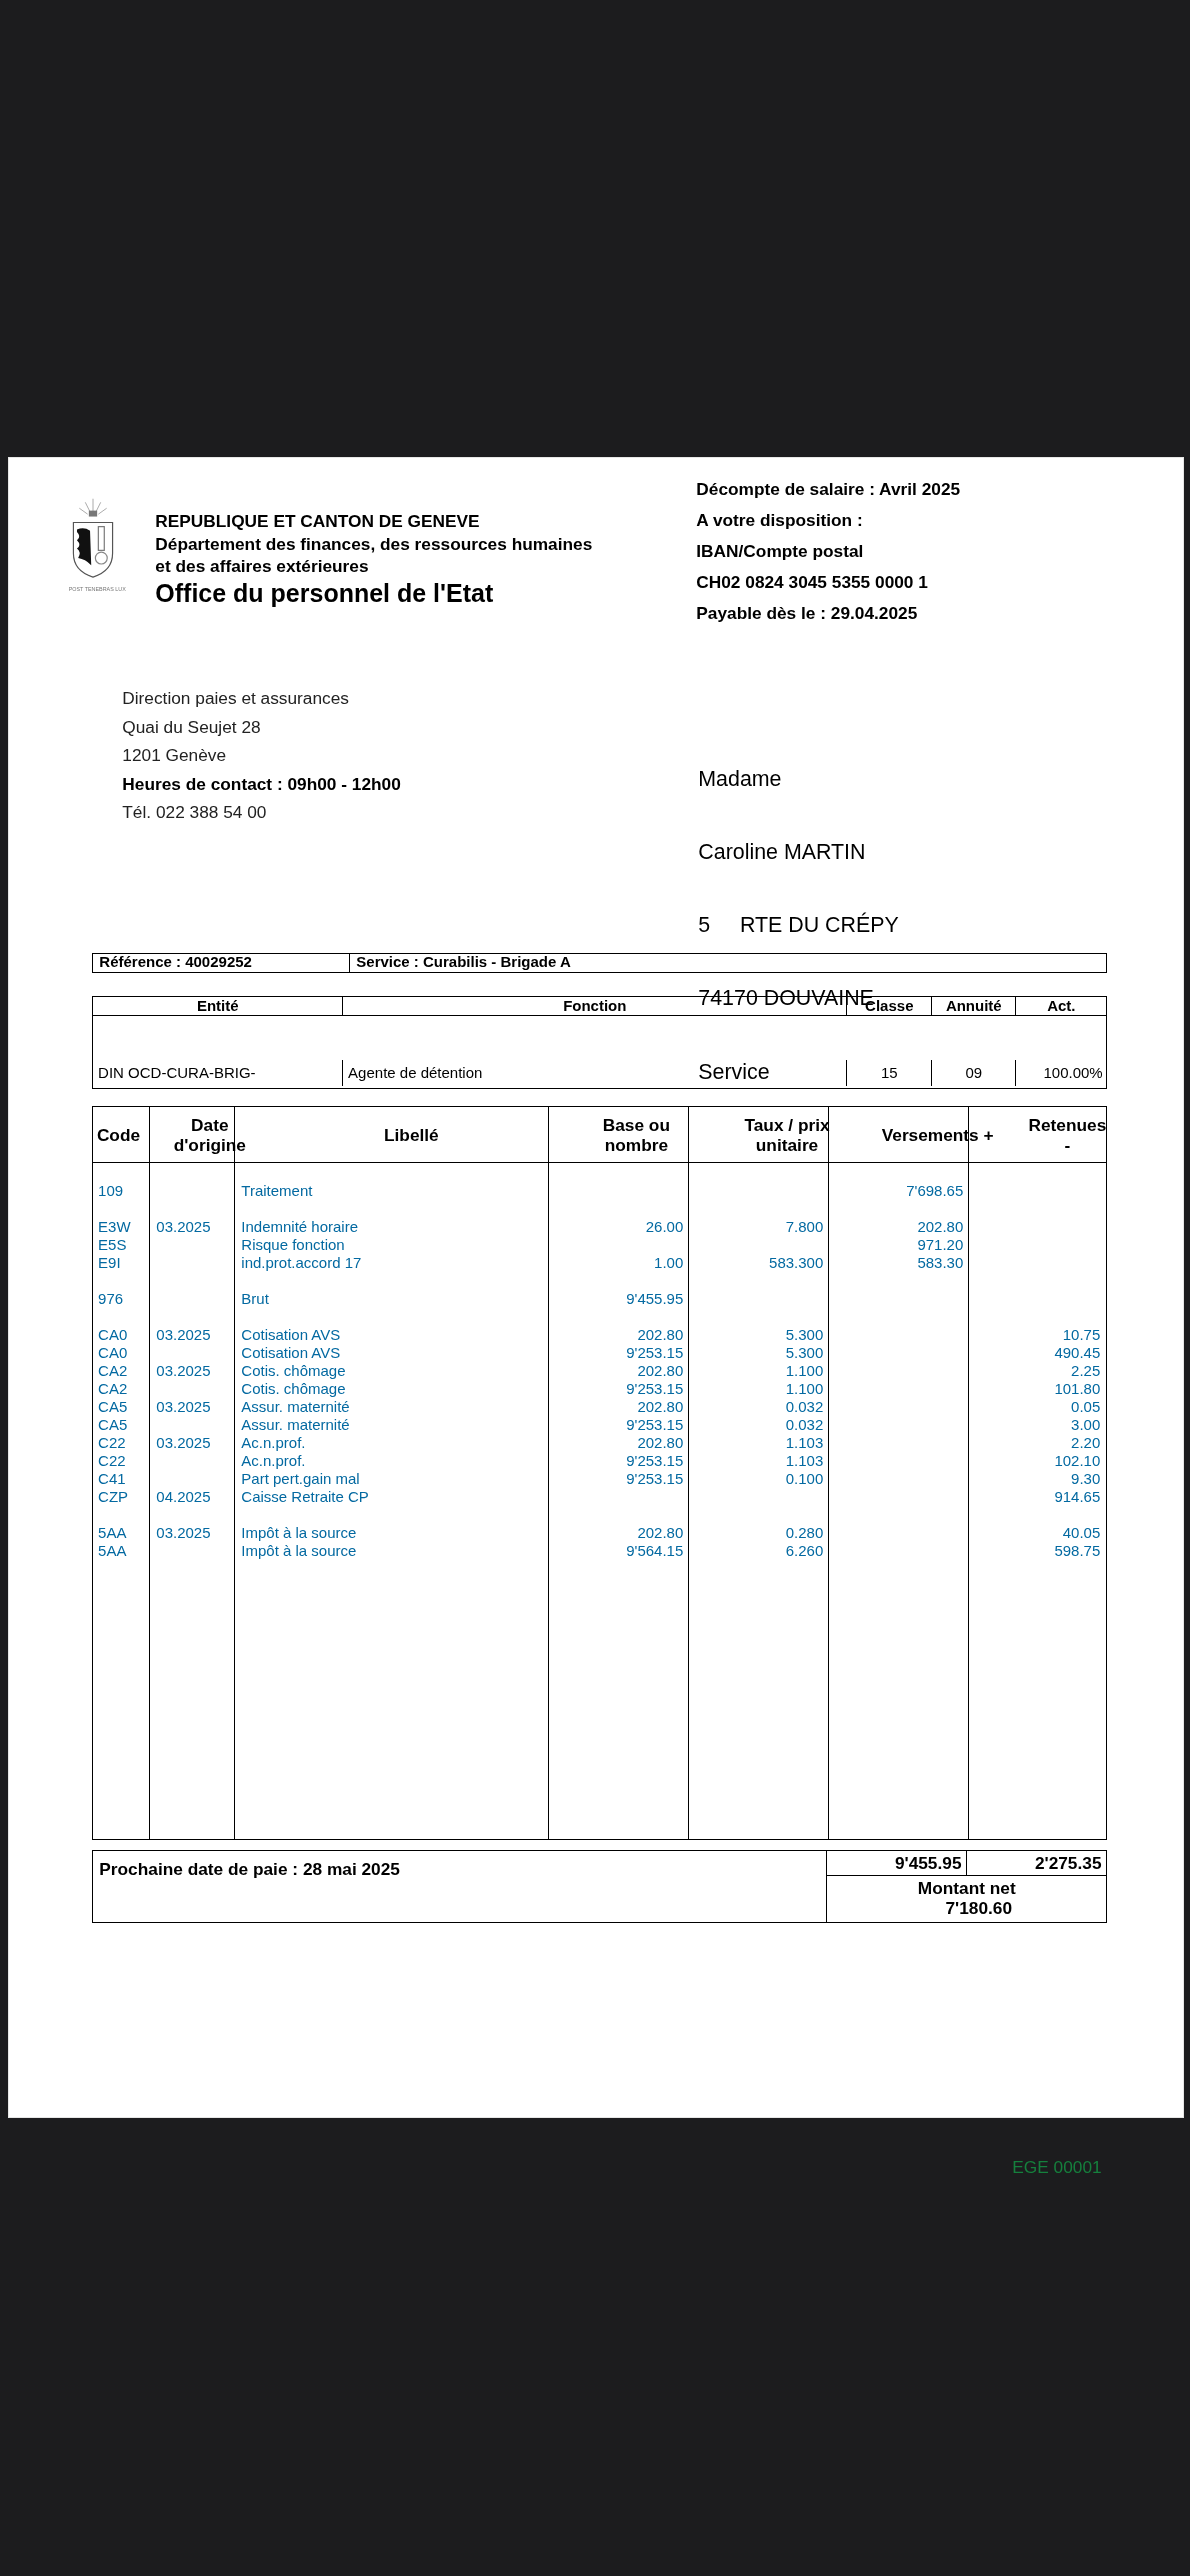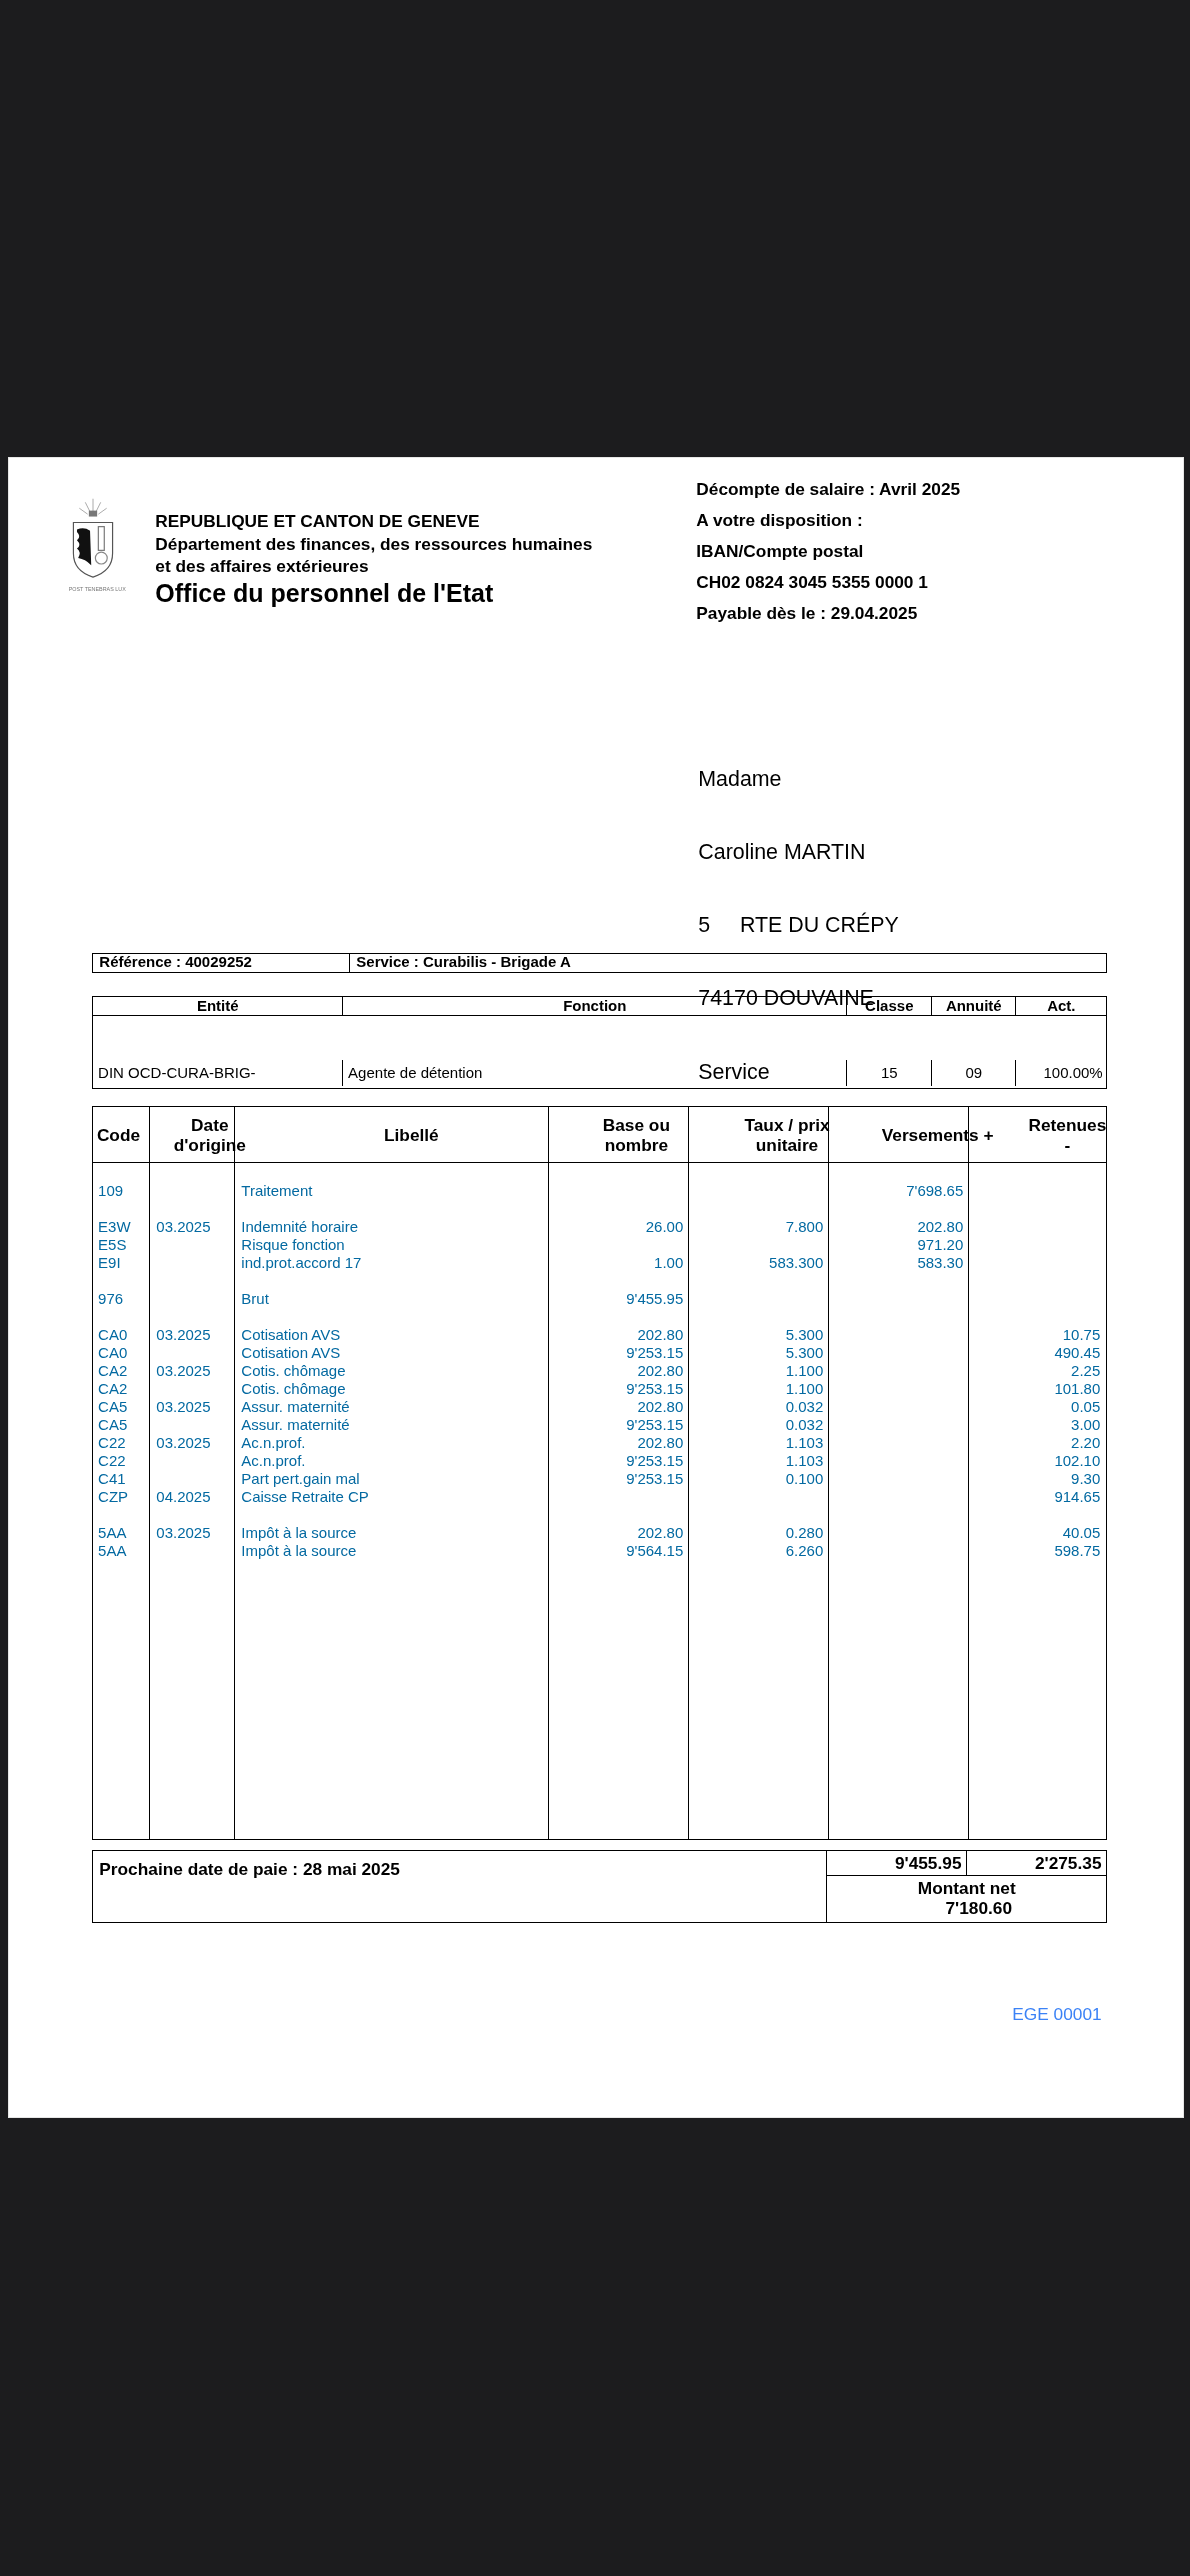--- a/index.html
+++ b/index.html
@@ -97,21 +97,21 @@
   }
   .next-pay { left: 6px; top: 8.3px; font-weight: bold; font-size: 17.3px; }
   .tot-right { position: absolute; left: 733px; top: 0; right: 0; bottom: 0; border-left: 1.8px solid #000; }
   .tot-top { height: 24px; display: flex; border-bottom: 1.8px solid #000; font-weight: bold; font-size: 17.3px; line-height: 24px; }
   .tot-top > div { box-sizing: border-box; text-align: right; padding-right: 4.8px; }
   .tot-top .t1 { width: 140px; border-right: 1.2px solid #000; }
   .tot-top .t2 { flex: 1; }
   .net { text-align: center; font-weight: bold; font-size: 17.3px; line-height: 20px; padding-top: 2.4px; }
   .net .val { padding-left: 24px; }
 
-  .footer-code { left: 1003px; top: 1546px; font-size: 17.3px; color: #3b82f6; }
+  .footer-code { left: 1003px; top: 1699px; font-size: 17.3px; color: #15803d; }
 </style>
 </head>
 <body>
 
 <div class="page">
 
   <div class="abs logo">
     <svg width="42" height="89" viewBox="0 0 70 150">
       <g stroke="#888" stroke-width="1.2" fill="none">
         <line x1="35" y1="8" x2="35" y2="30"></line>
@@ -138,20 +138,27 @@
   </div>
 
   <div class="abs hdr-right">
     <div>Décompte de salaire : Avril 2025</div>
     <div>A votre disposition :</div>
     <div>IBAN/Compte postal</div>
     <div>CH02 0824 3045 5355 0000 1</div>
     <div>Payable dès le : 29.04.2025</div>
   </div>
 
+  <div class="abs sender">
+    <div>Direction paies et assurances</div>
+    <div>Quai du Seujet 28</div>
+    <div>1201 Genève</div>
+    <div class="bold">Heures de contact : 09h00 - 12h00</div>
+    <div>Tél. 022 388 54 00</div>
+  </div>
 
   <div class="abs recipient" style="white-space:pre;">
     <div>Madame</div>
     <div>Caroline MARTIN</div>
     <div>5     RTE DU CRÉPY</div>
     <div>74170 DOUVAINE</div>
     <div>Service</div>
   </div>
 
   <div class="abs ref-box">

